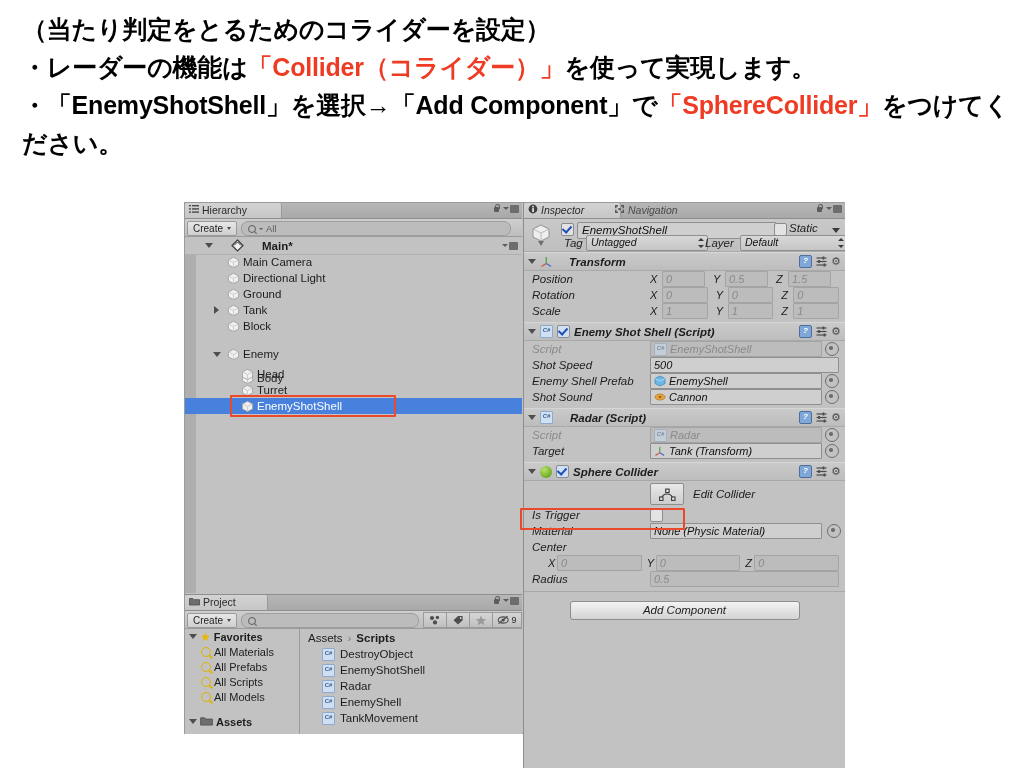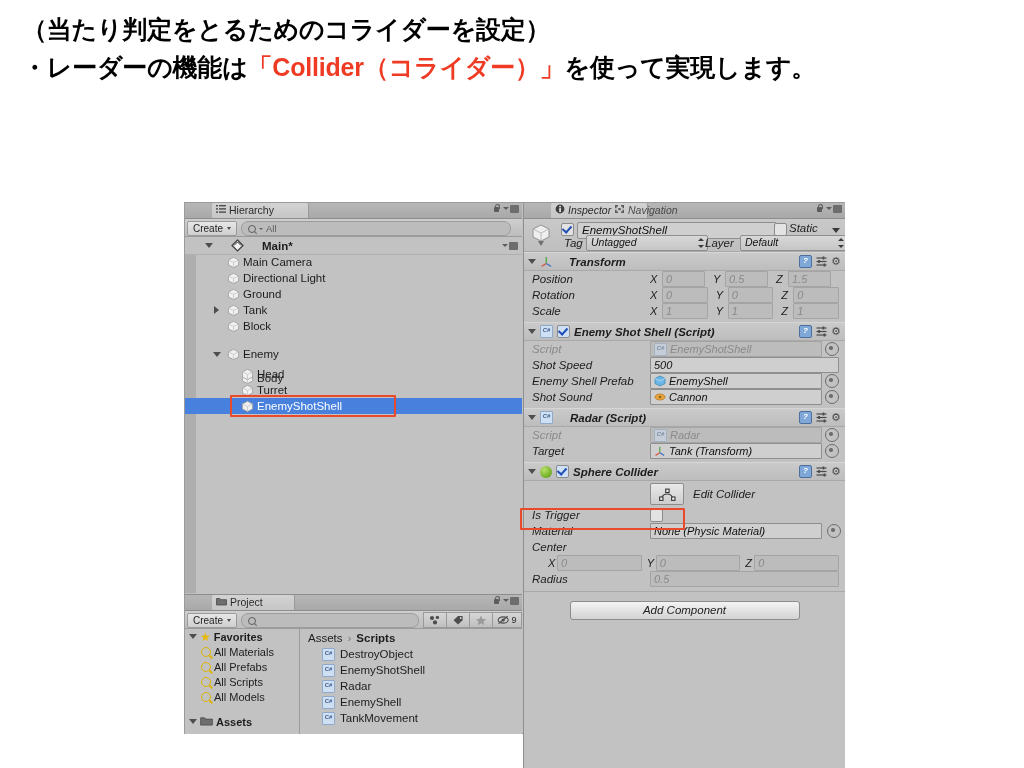--- a/index.html
+++ b/index.html
@@ -32,21 +32,21 @@
     border-bottom:1px solid #8e8e8e;
   }
   .tab{
     position:absolute;top:0;height:15px;line-height:15px;
     padding:0 8px 0 4px;font-size:10.5px;color:#2b2b2b;
     display:flex;align-items:center;gap:3px;white-space:nowrap;
   }
   .tab.active{
     background:linear-gradient(#d3d3d3,#c6c6c6);
     border-right:1px solid #9a9a9a;
-    border-top-left-radius:2px;border-top-right-radius:2px;margin-left:27px;
+    border-top-left-radius:2px;border-top-right-radius:2px;
   }
   .tab.inactive{color:#4a4a4a;}
   .tabicons{position:absolute;right:3px;top:1px;display:flex;align-items:center;gap:3px;}
   .lock{width:7px;height:9px;position:relative;}
   .lock:before{content:"";position:absolute;left:1px;top:3px;width:5px;height:5px;background:#5c5c5c;border-radius:1px;}
   .lock:after{content:"";position:absolute;left:2px;top:0;width:3px;height:4px;border:1.3px solid #5c5c5c;border-bottom:none;border-top-left-radius:3px;border-top-right-radius:3px;}
   .menuico{display:flex;align-items:center;gap:1px;}
   .menuico .car{width:0;height:0;border-left:3px solid transparent;border-right:3px solid transparent;border-top:3px solid #5c5c5c;}
   .menuico .bx{width:9px;height:8px;background:#6d6d6d;border-radius:1px;}
   
@@ -178,20 +178,21 @@
     width:12px;height:12px;border-radius:50%;flex:none;
     background:radial-gradient(circle at 35% 30%,#b7e06a,#6fae21 70%,#4d7d16);
   }
 </style>
 </head>
 <body>
 
 <div id="slide-text">
   <div class="ln">（当たり判定をとるためのコライダーを設定）</div>
   <div class="ln"><span>・レーダーの機能は</span><span class="hl">「Collider（コライダー）」</span><span>を使って実現します。</span></div>
+  <div class="ln"><span>・「EnemyShotShell」を選択→「Add Component」で</span><span class="hl">「Sphere</span><span class="hl">Collider」</span><span>をつけてください。</span></div>
 </div>
 
 <div id="unity">
 
   <div class="panel" id="hierarchy">
     <div class="tabbar">
       <div class="tab active" style="left:0;width:84px;">
         <span style="display:inline-block;width:10px;">
           <svg width="10" height="9" viewBox="0 0 10 9">
               <rect x="0" y="0" width="2" height="1.4" fill="#4a4a4a"></rect>

